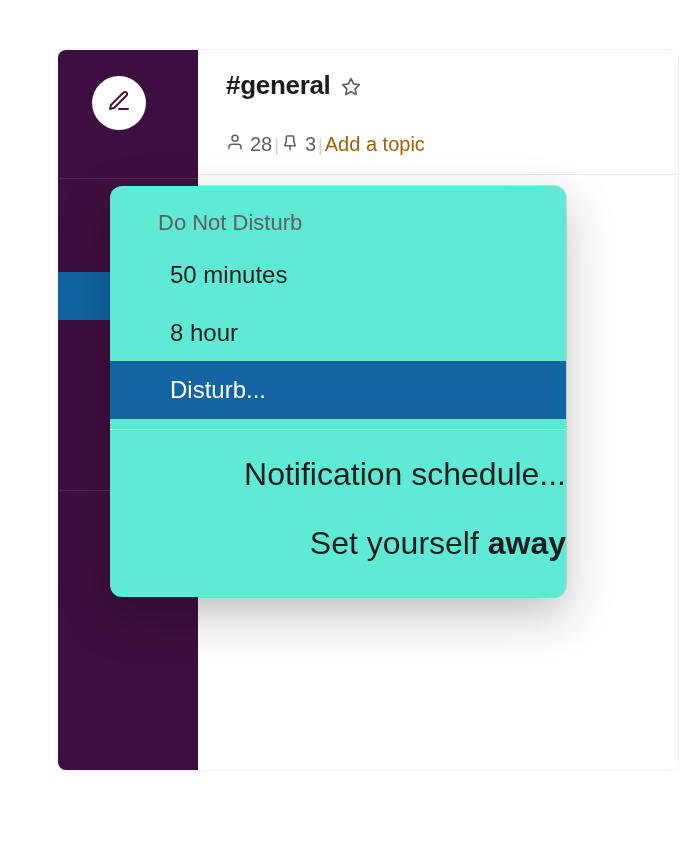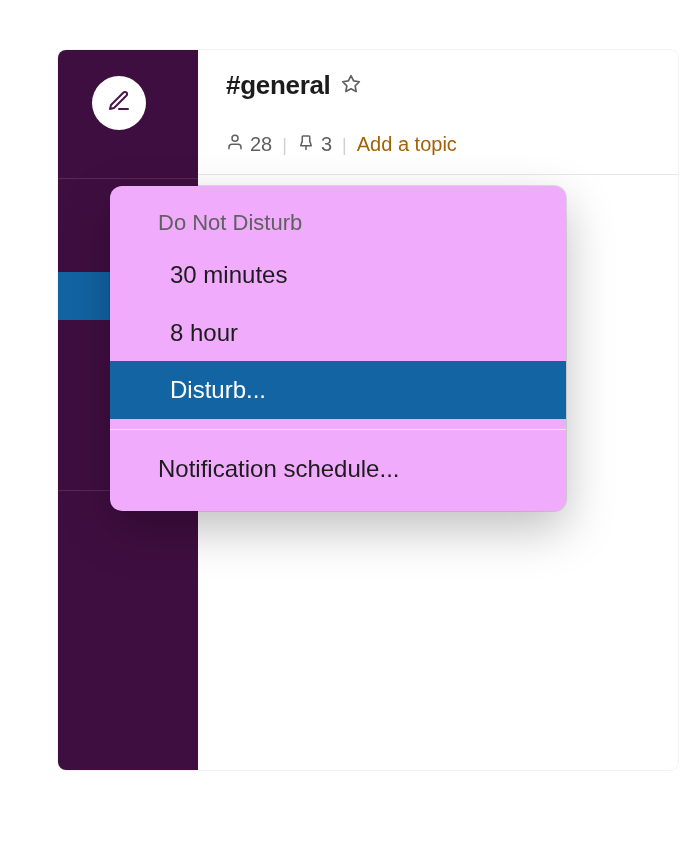--- a/index.html
+++ b/index.html
@@ -72,40 +72,39 @@
       border-top-right-radius: 8px;
       border-bottom-right-radius: 8px;
       position: relative;
     }
     .channel-header {
       padding: 20px 28px 18px 28px;
       border-bottom: 1px solid #e8e8e8;
     }
     .channel-title-row {
       display: flex;
-      align-items: center;
+      align-items: flex-end;
       gap: 10px;
       margin-bottom: 8px;
     }
     .channel-name {
       font-size: 26px;
       font-weight: 900;
       color: #1d1c1d;
       letter-spacing: -0.3px;
     }
     .star-icon svg {
       width: 20px;
       height: 20px;
       stroke: #616061;
       fill: none;
     }
     .channel-meta {
       display: flex;
       align-items: flex-end;
-      gap: 8px;
       color: #616061;
       font-size: 20px;
       margin-top: 32px;
     }
     .meta-item {
       display: flex;
       align-items: center;
       gap: 6px;
     }
     .meta-divider {
@@ -120,26 +119,26 @@
       fill: none;
     }
     .add-topic {
       color: #a16207;
     }
     .context-menu {
       position: absolute;
       top: 186px;
       left: 110px;
       width: 456px;
-      background: #f0abfc;
+      background: #5eead4;
       border-radius: 12px;
       box-shadow: 0 0 0 1px rgba(29,28,29,0.13), 0 18px 48px 0 rgba(0,0,0,0.25);
       overflow: hidden;
       padding-top: 18px;
-      padding-bottom: 14px;
+      padding-bottom: 20px;
     }
     .menu-section-header {
       font-size: 22px;
       color: #616061;
       padding: 6px 48px 10px 48px;
     }
     .menu-item {
       font-size: 24px;
       color: #1d1c1d;
       padding: 12px 0 12px 60px;
@@ -149,25 +148,26 @@
     .menu-item.selected {
       background: #1264a3;
       color: #ffffff;
     }
     .menu-divider {
       height: 1px;
       background: #e8e8e8;
       margin: 10px 0;
     }
     .menu-item-secondary {
-      font-size: 24px;
+      font-size: 32px;
       color: #1d1c1d;
       padding: 12px 0 12px 48px;
       cursor: pointer;
       line-height: 1.4;
+      text-align: right;
     }
     .away-bold {
       font-weight: 700;
     }
   </style>
 </head>
 <body>
 
 <div class="app-container">
   <div class="sidebar">
@@ -216,18 +216,21 @@
         </span>
         <span class="meta-divider">|</span>
         <span class="add-topic">Add a topic</span>
       </div>
     </div>
   </div>
 </div>
 
 <div class="context-menu">
   <div class="menu-section-header">Do Not Disturb</div>
-  <div class="menu-item">30 minutes</div>
+  <div class="menu-item">50 minutes</div>
   <div class="menu-item">8 hour</div>
   <div class="menu-item selected">Disturb...</div>
   <div class="menu-divider"></div>
   <div class="menu-item-secondary">Notification schedule...</div>
+  <div class="menu-item-secondary">
+    <span>Set yourself </span><span class="away-bold">away</span>
+  </div>
 </div>
 
 </body></html>

